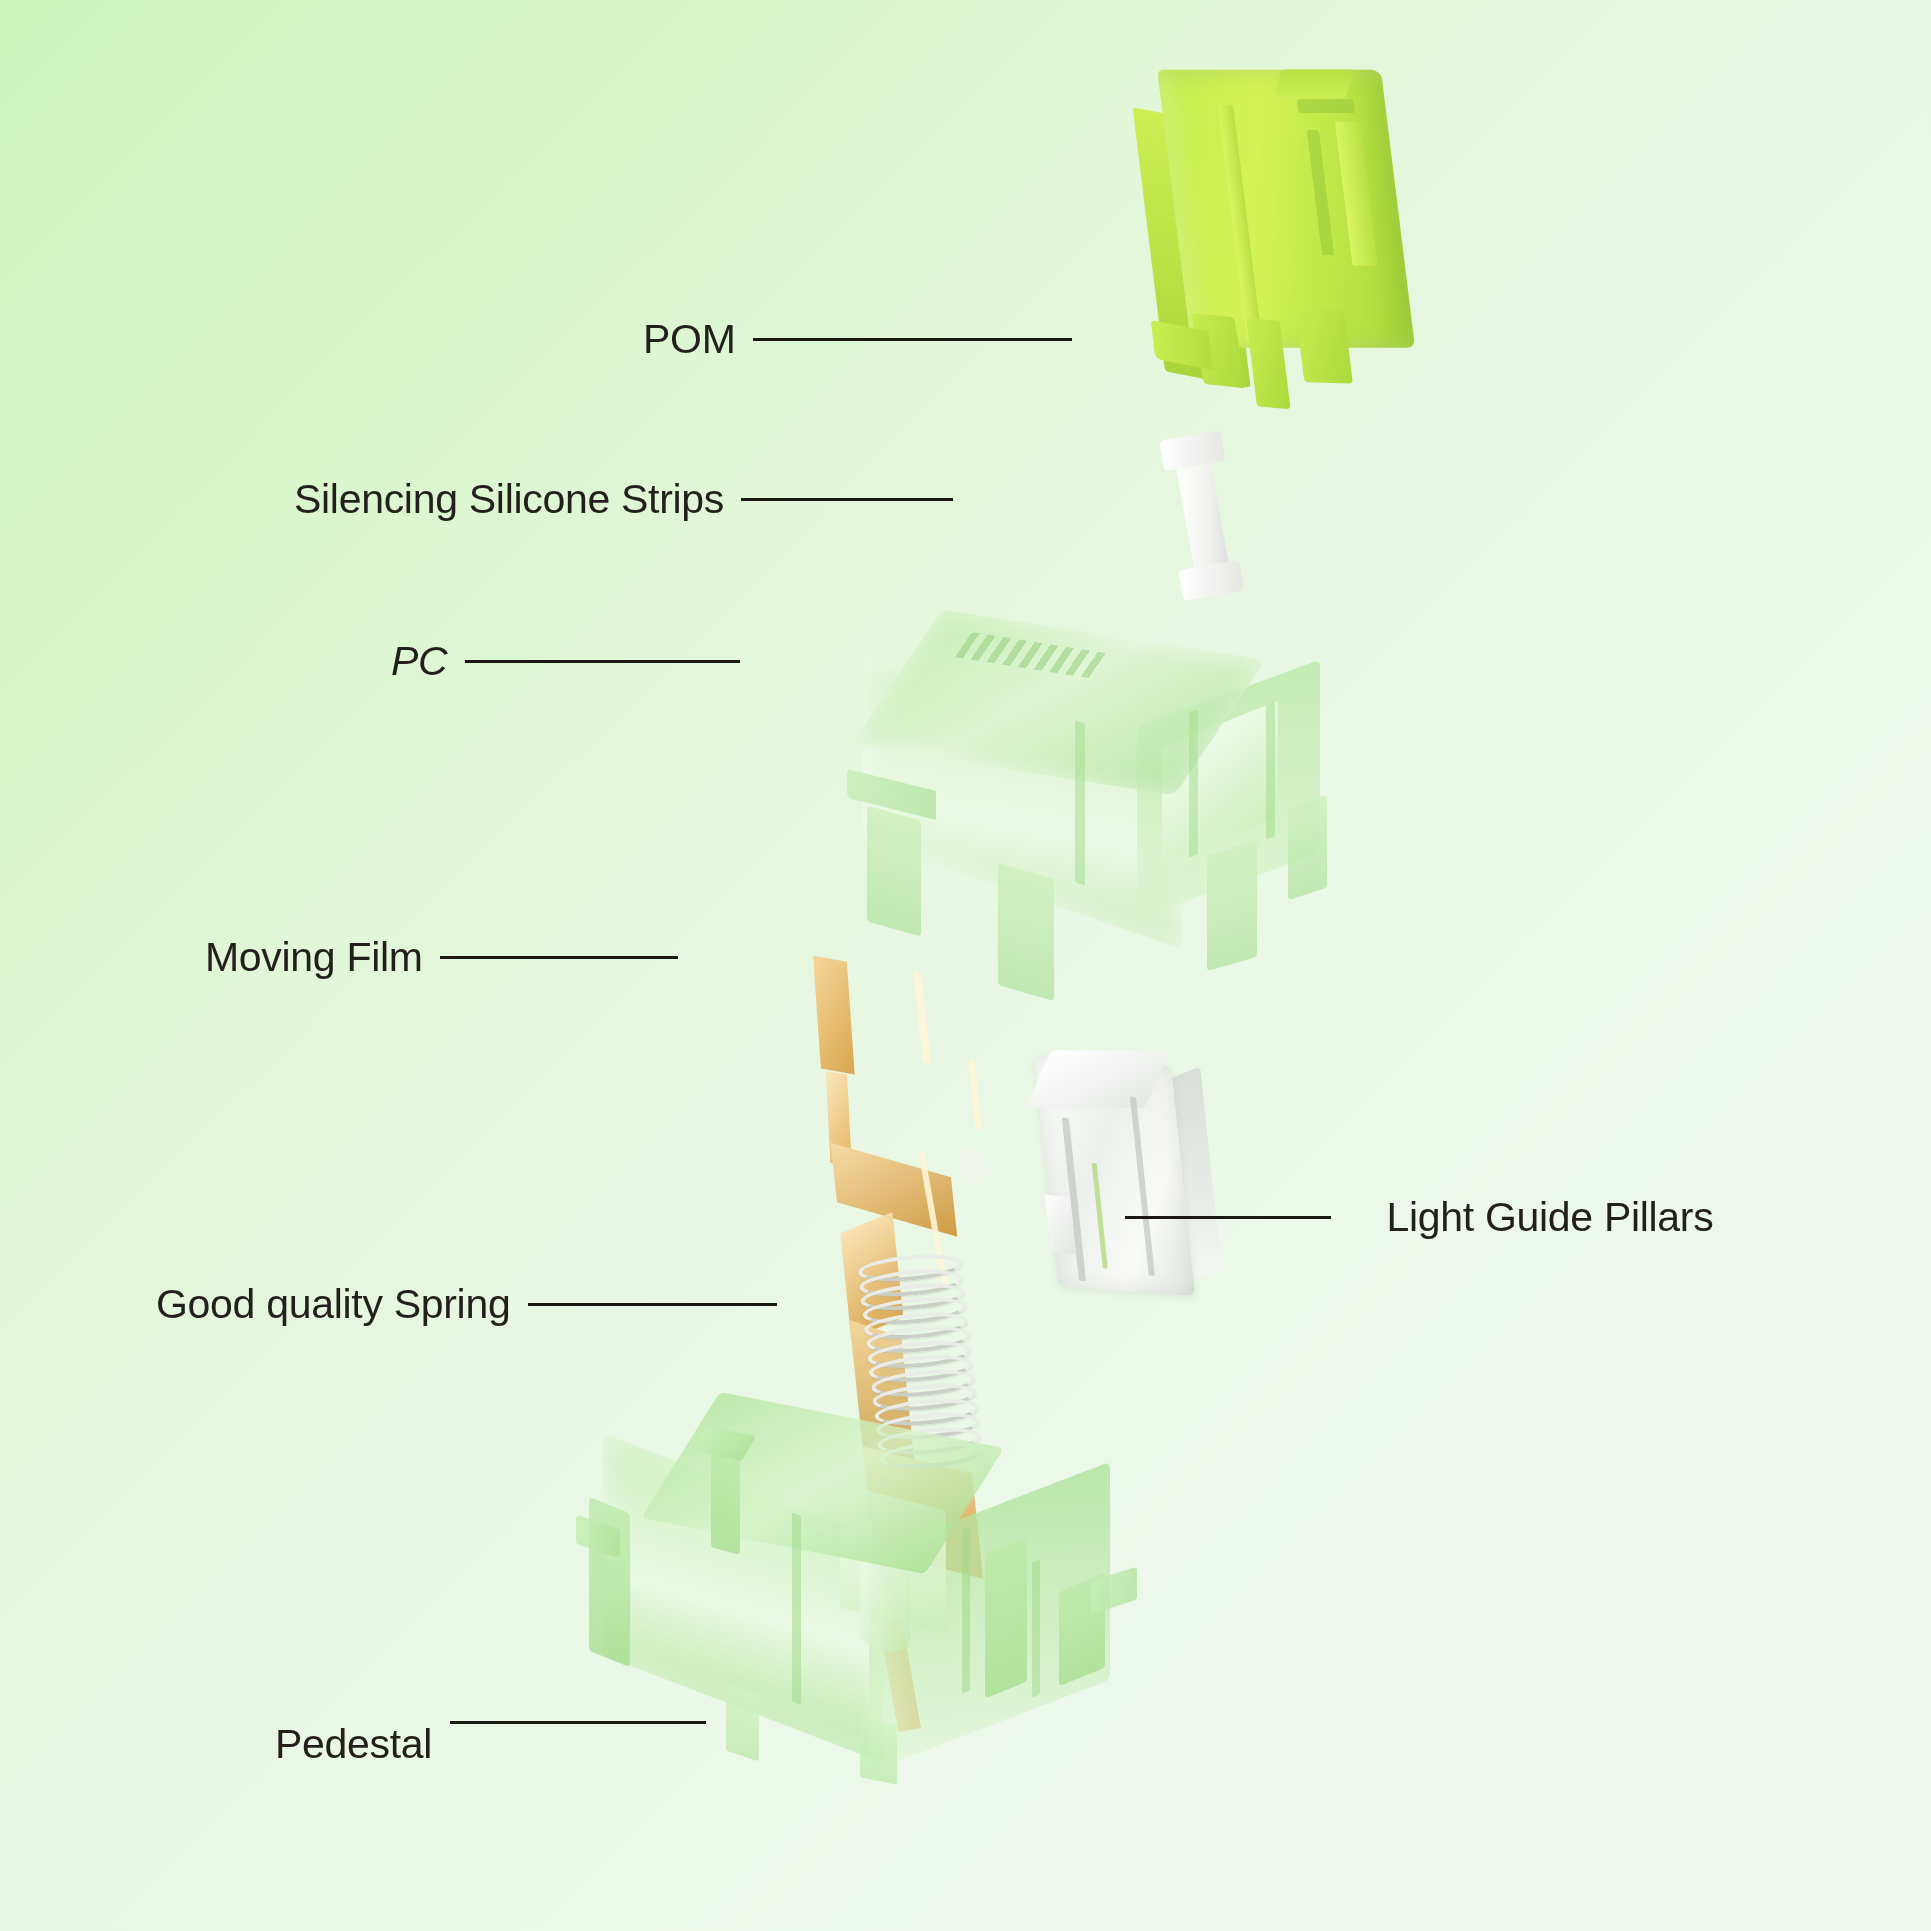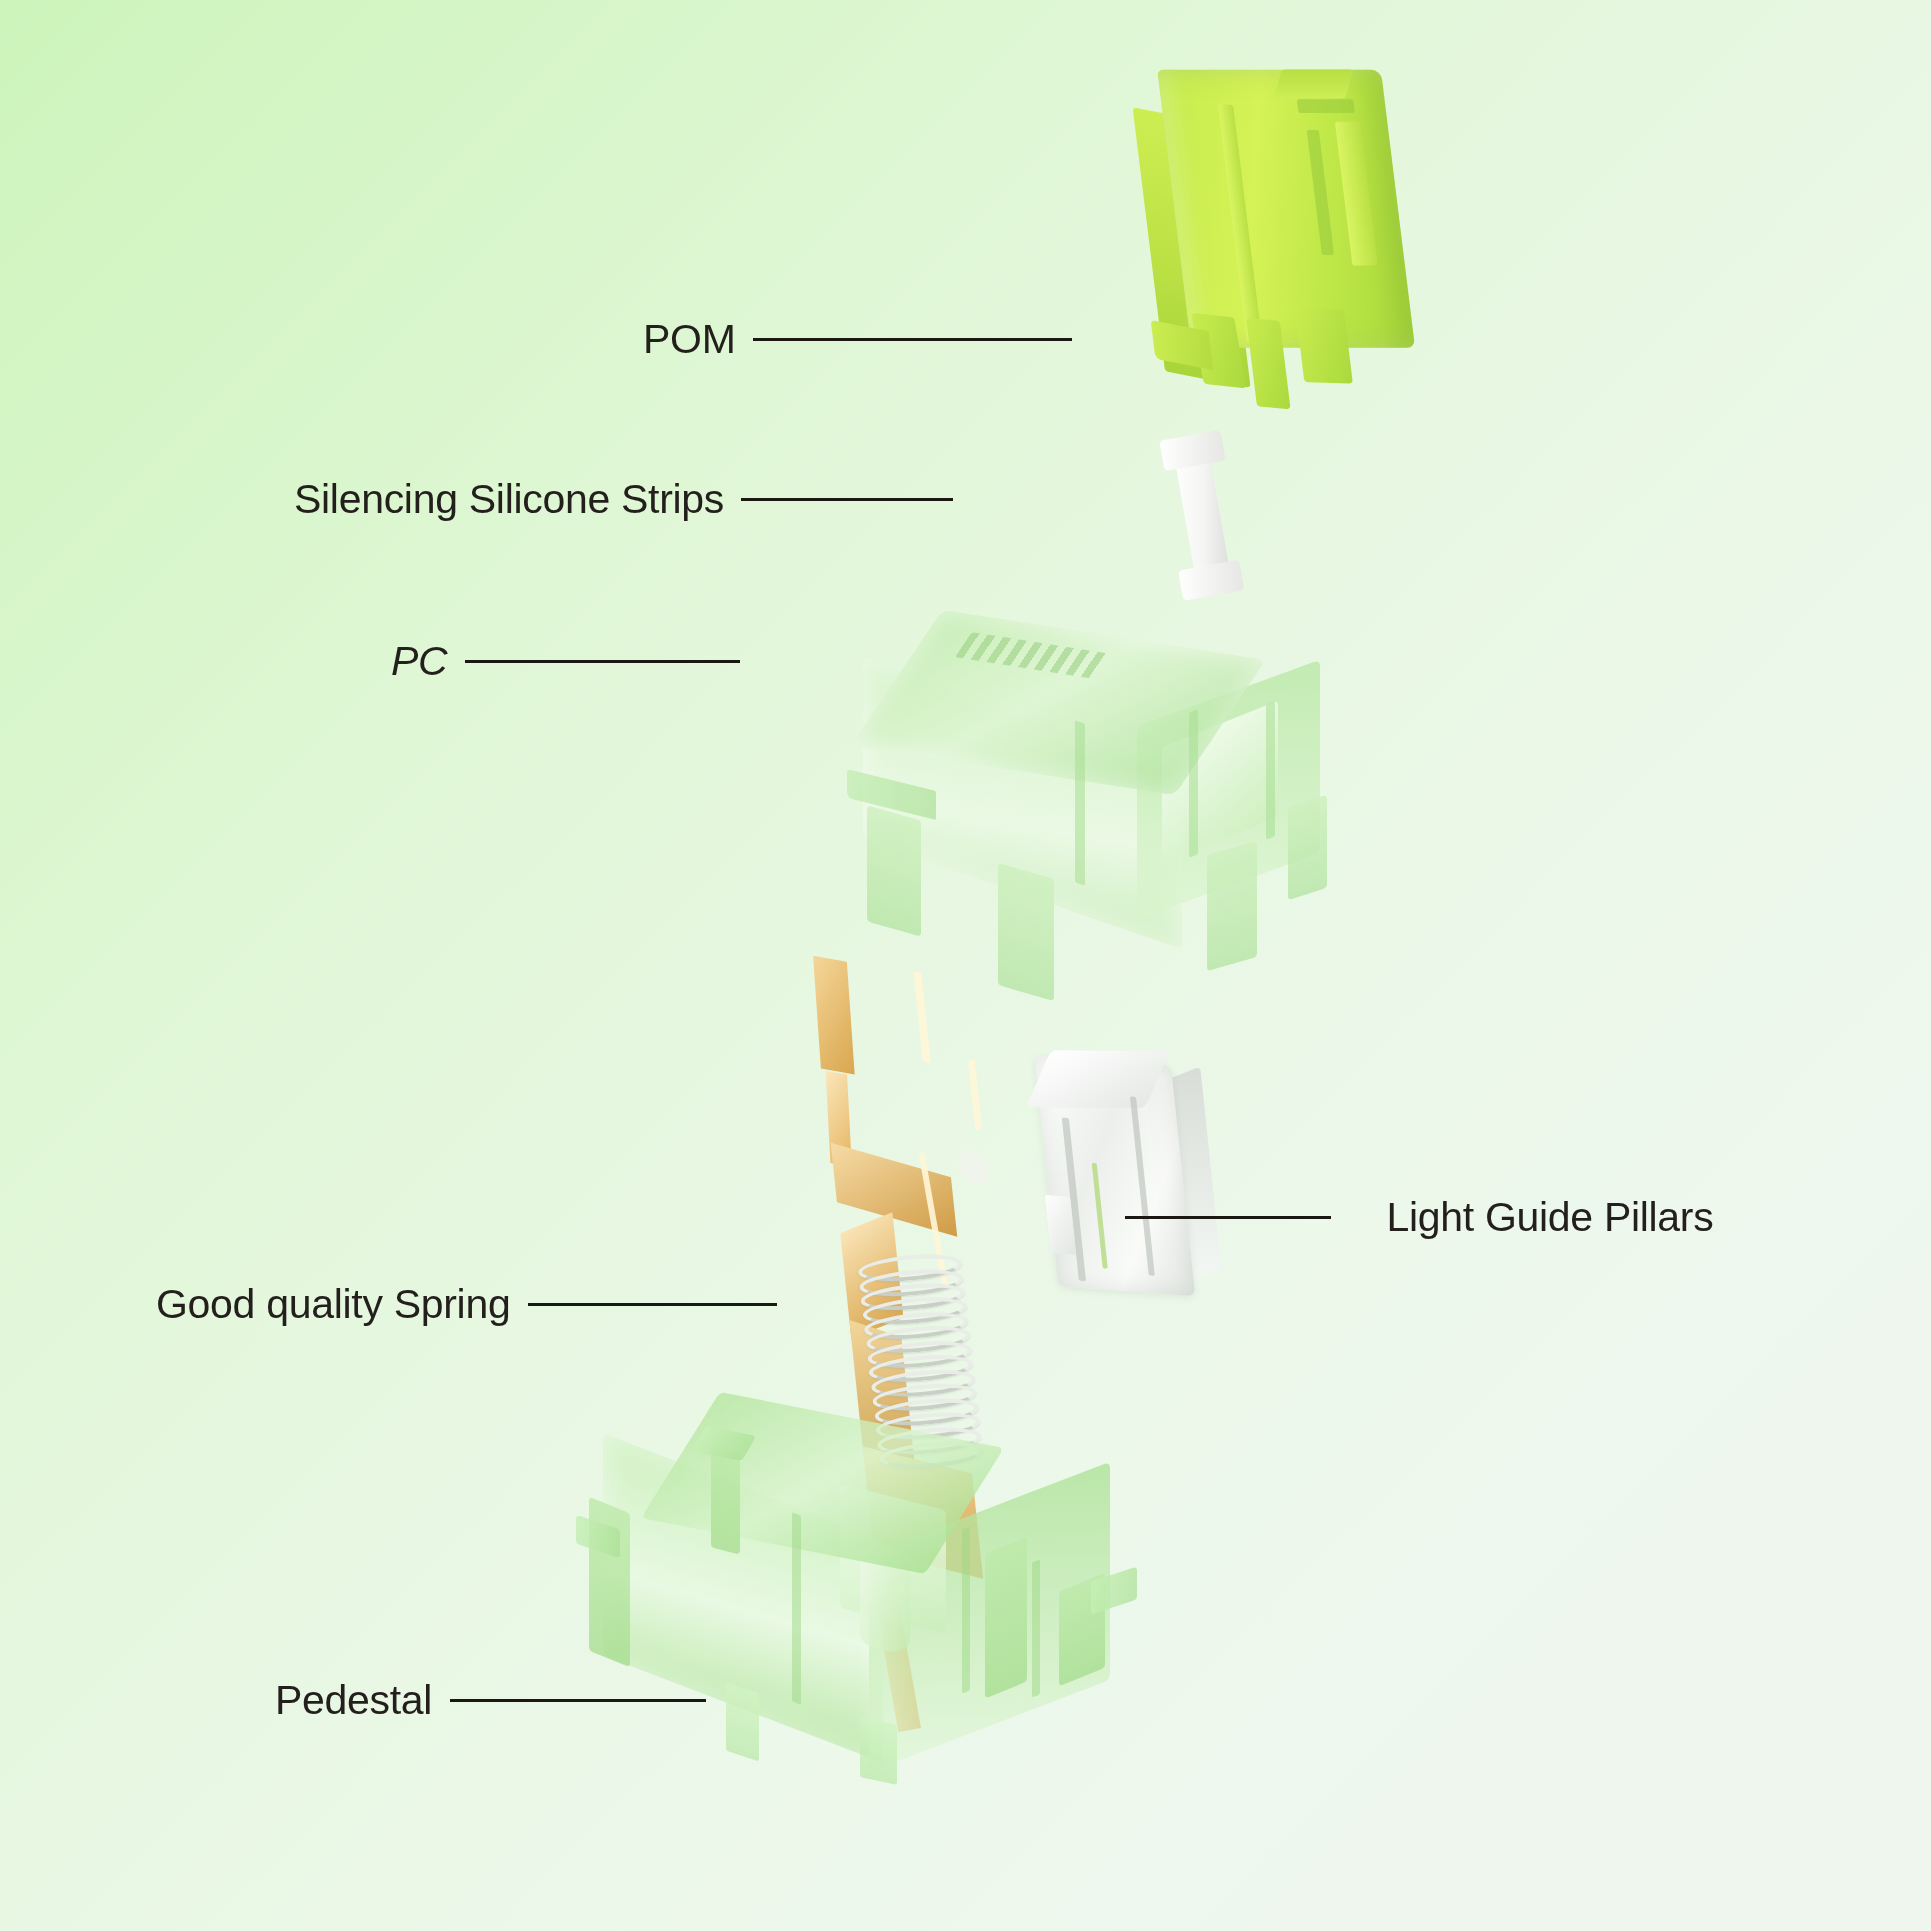--- a/index.html
+++ b/index.html
@@ -509,30 +509,34 @@
   <div class="callout left" id="co-silicone" style="left: 294px; top: 463px; margin-top: 16px;">
     <span class="cl-text" style="color: rgb(35, 31, 28);">Silencing Silicone Strips</span>
     <span class="cl-line" style="width: 212px; border-top-color: rgb(27, 23, 19);"></span>
   </div>
 
   <div class="callout left" id="co-pc" style="left: 391px; top: 641px;">
     <span class="cl-text" style="color: rgb(35, 31, 28); font-style: italic;">PC</span>
     <span class="cl-line" style="width: 275px; border-top-color: rgb(27, 23, 19);"></span>
   </div>
 
+  <div class="callout left" id="co-movingfilm" style="left: 205px; top: 937px;">
+    <span class="cl-text" style="color: rgb(35, 31, 28);">Moving Film</span>
+    <span class="cl-line" style="width: 238px; border-top-color: rgb(27, 23, 19);"></span>
+  </div>
 
   <div class="callout right" id="co-lightguide" style="left: 1125px; top: 1197px;">
     <span class="cl-text" style="color: rgb(35, 31, 28);">Light Guide Pillars</span>
     <span class="cl-line" style="width: 206px; border-top-color: rgb(27, 23, 19);"></span>
   </div>
 
   <div class="callout left" id="co-spring" style="left: 156px; top: 1284px;">
     <span class="cl-text" style="color: rgb(35, 31, 28);">Good quality Spring</span>
     <span class="cl-line" style="width: 249px; border-top-color: rgb(27, 23, 19);"></span>
   </div>
 
   <div class="callout left" id="co-pedestal" style="left: 275px; top: 1680px;">
-    <span class="cl-text" style="color: rgb(35, 31, 28);">Pedestal</span>
+    <span class="cl-text" style="color: rgb(35, 31, 28); margin-top: 44px;">Pedestal</span>
     <span class="cl-line" style="width: 256px; border-top-color: rgb(27, 23, 19);"></span>
   </div>
 
 </div>
 
 
 </body></html>

